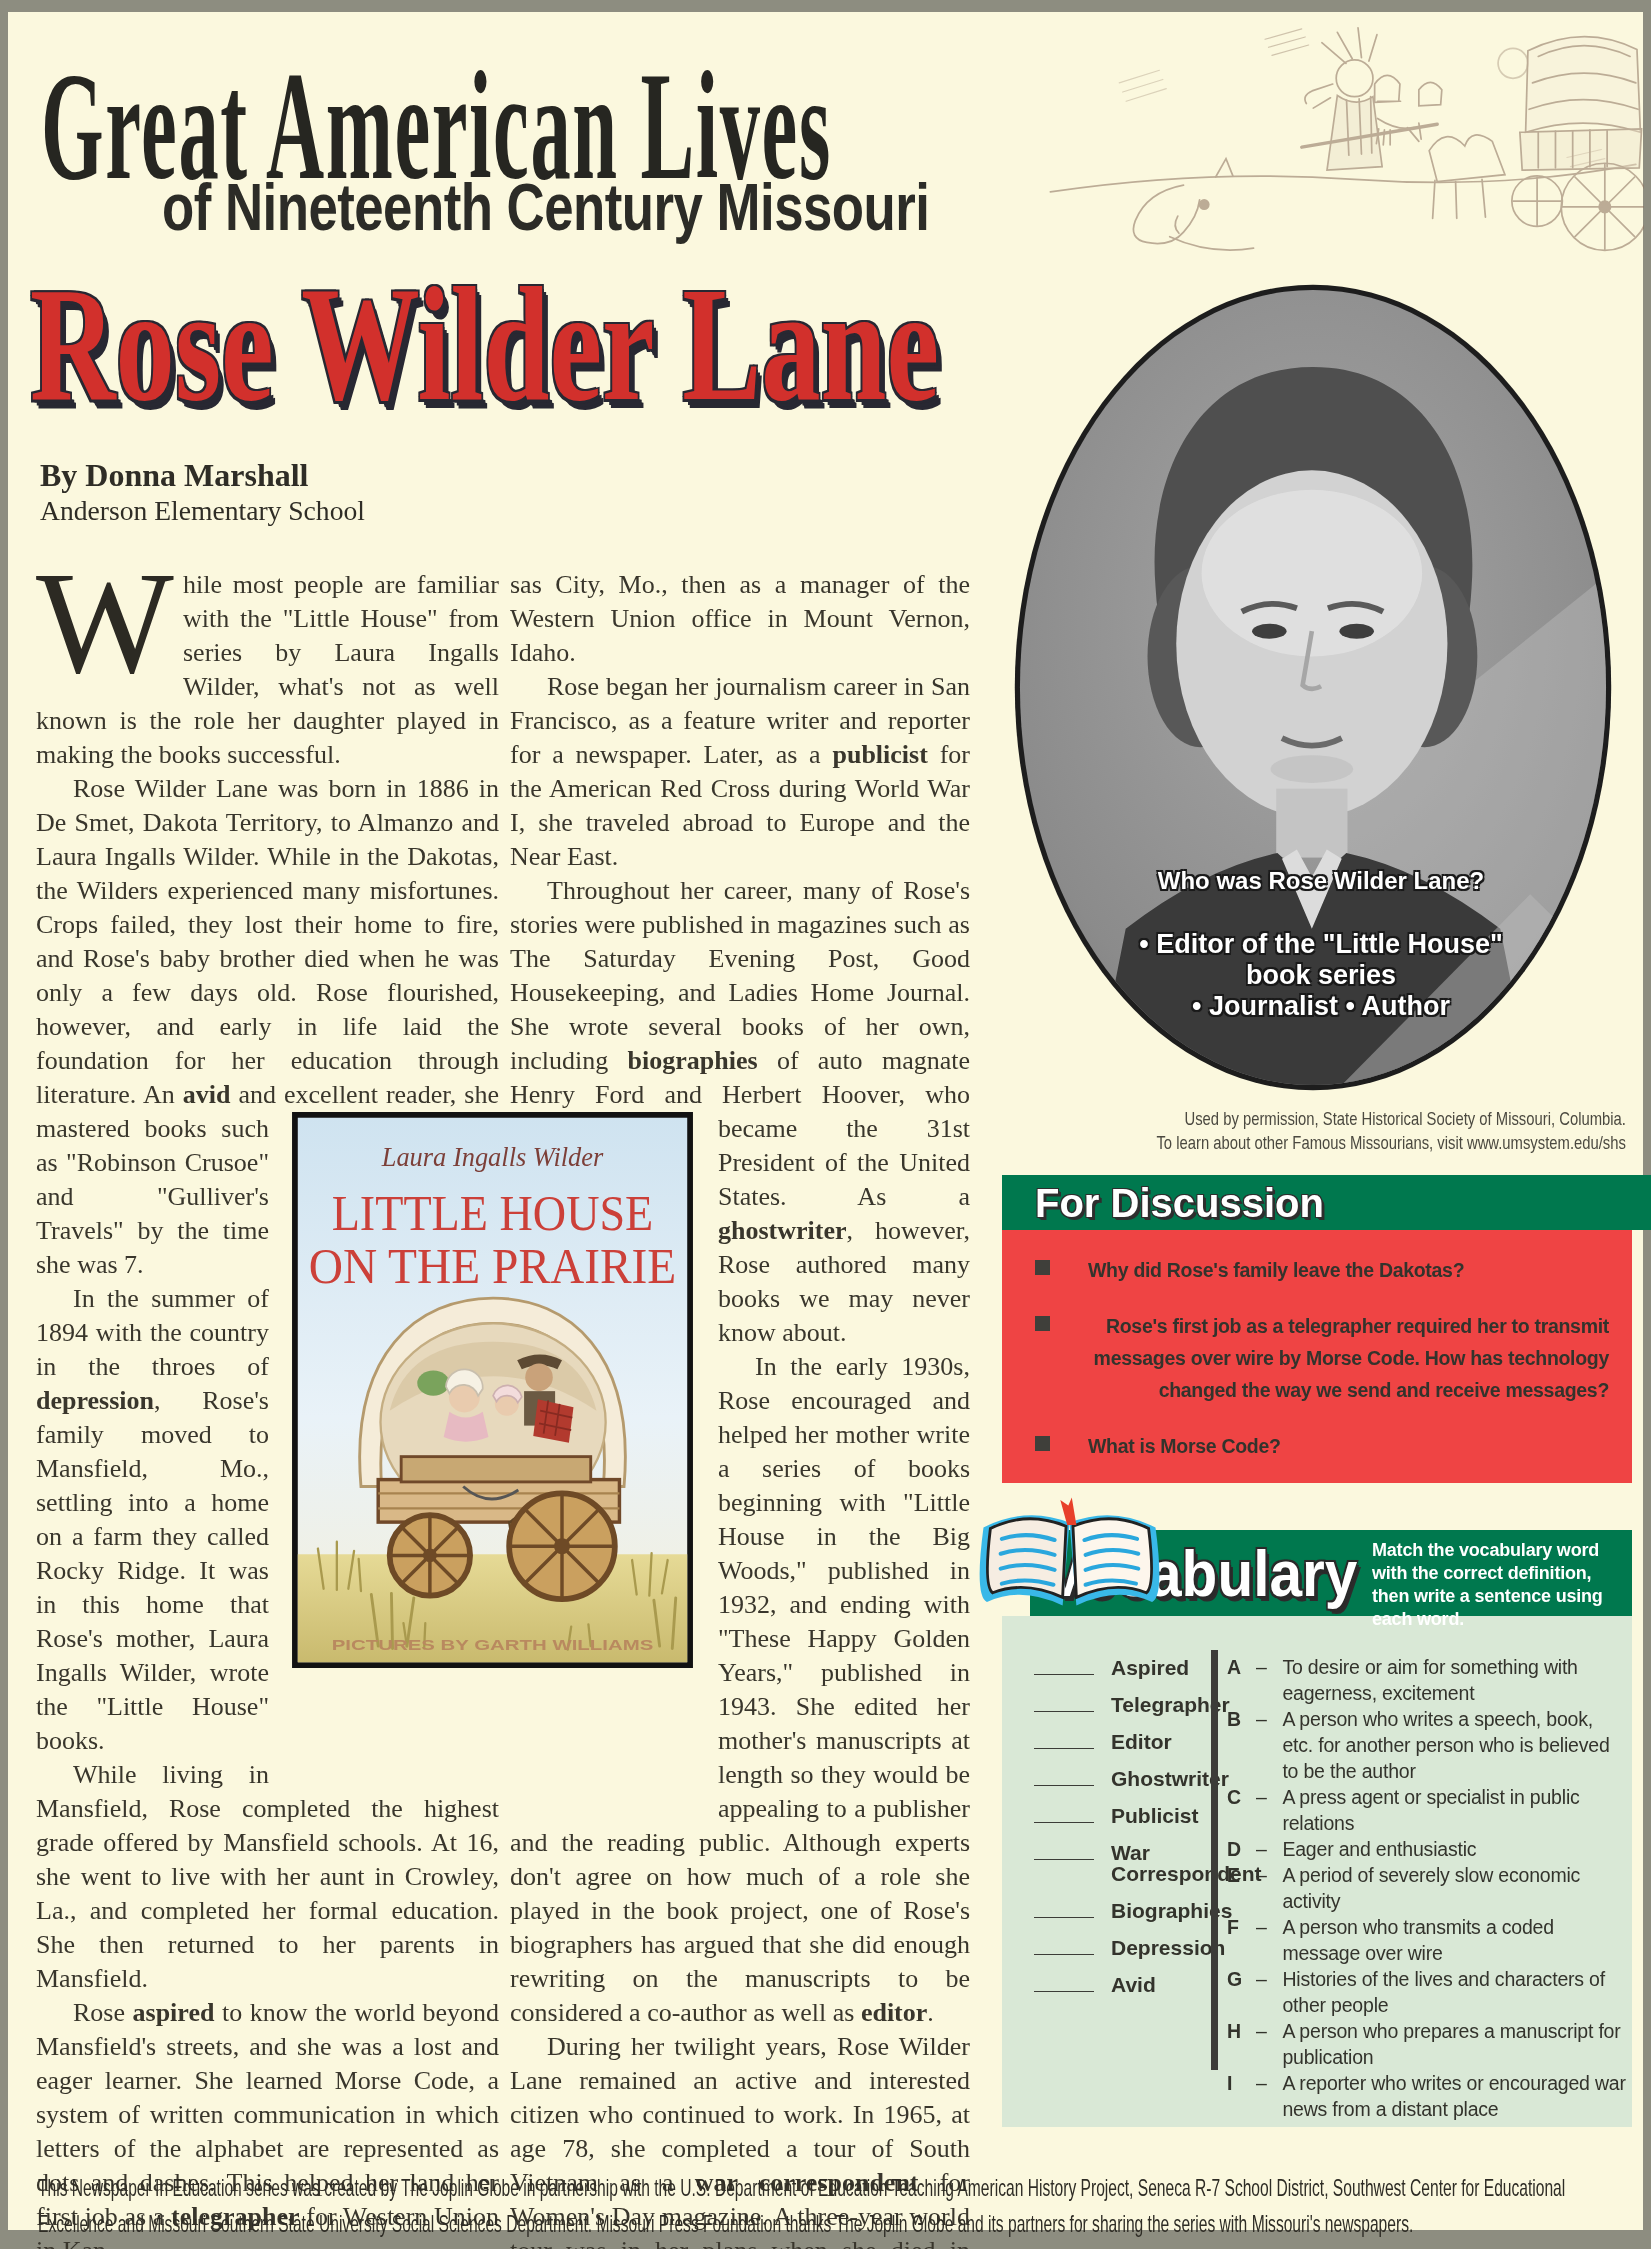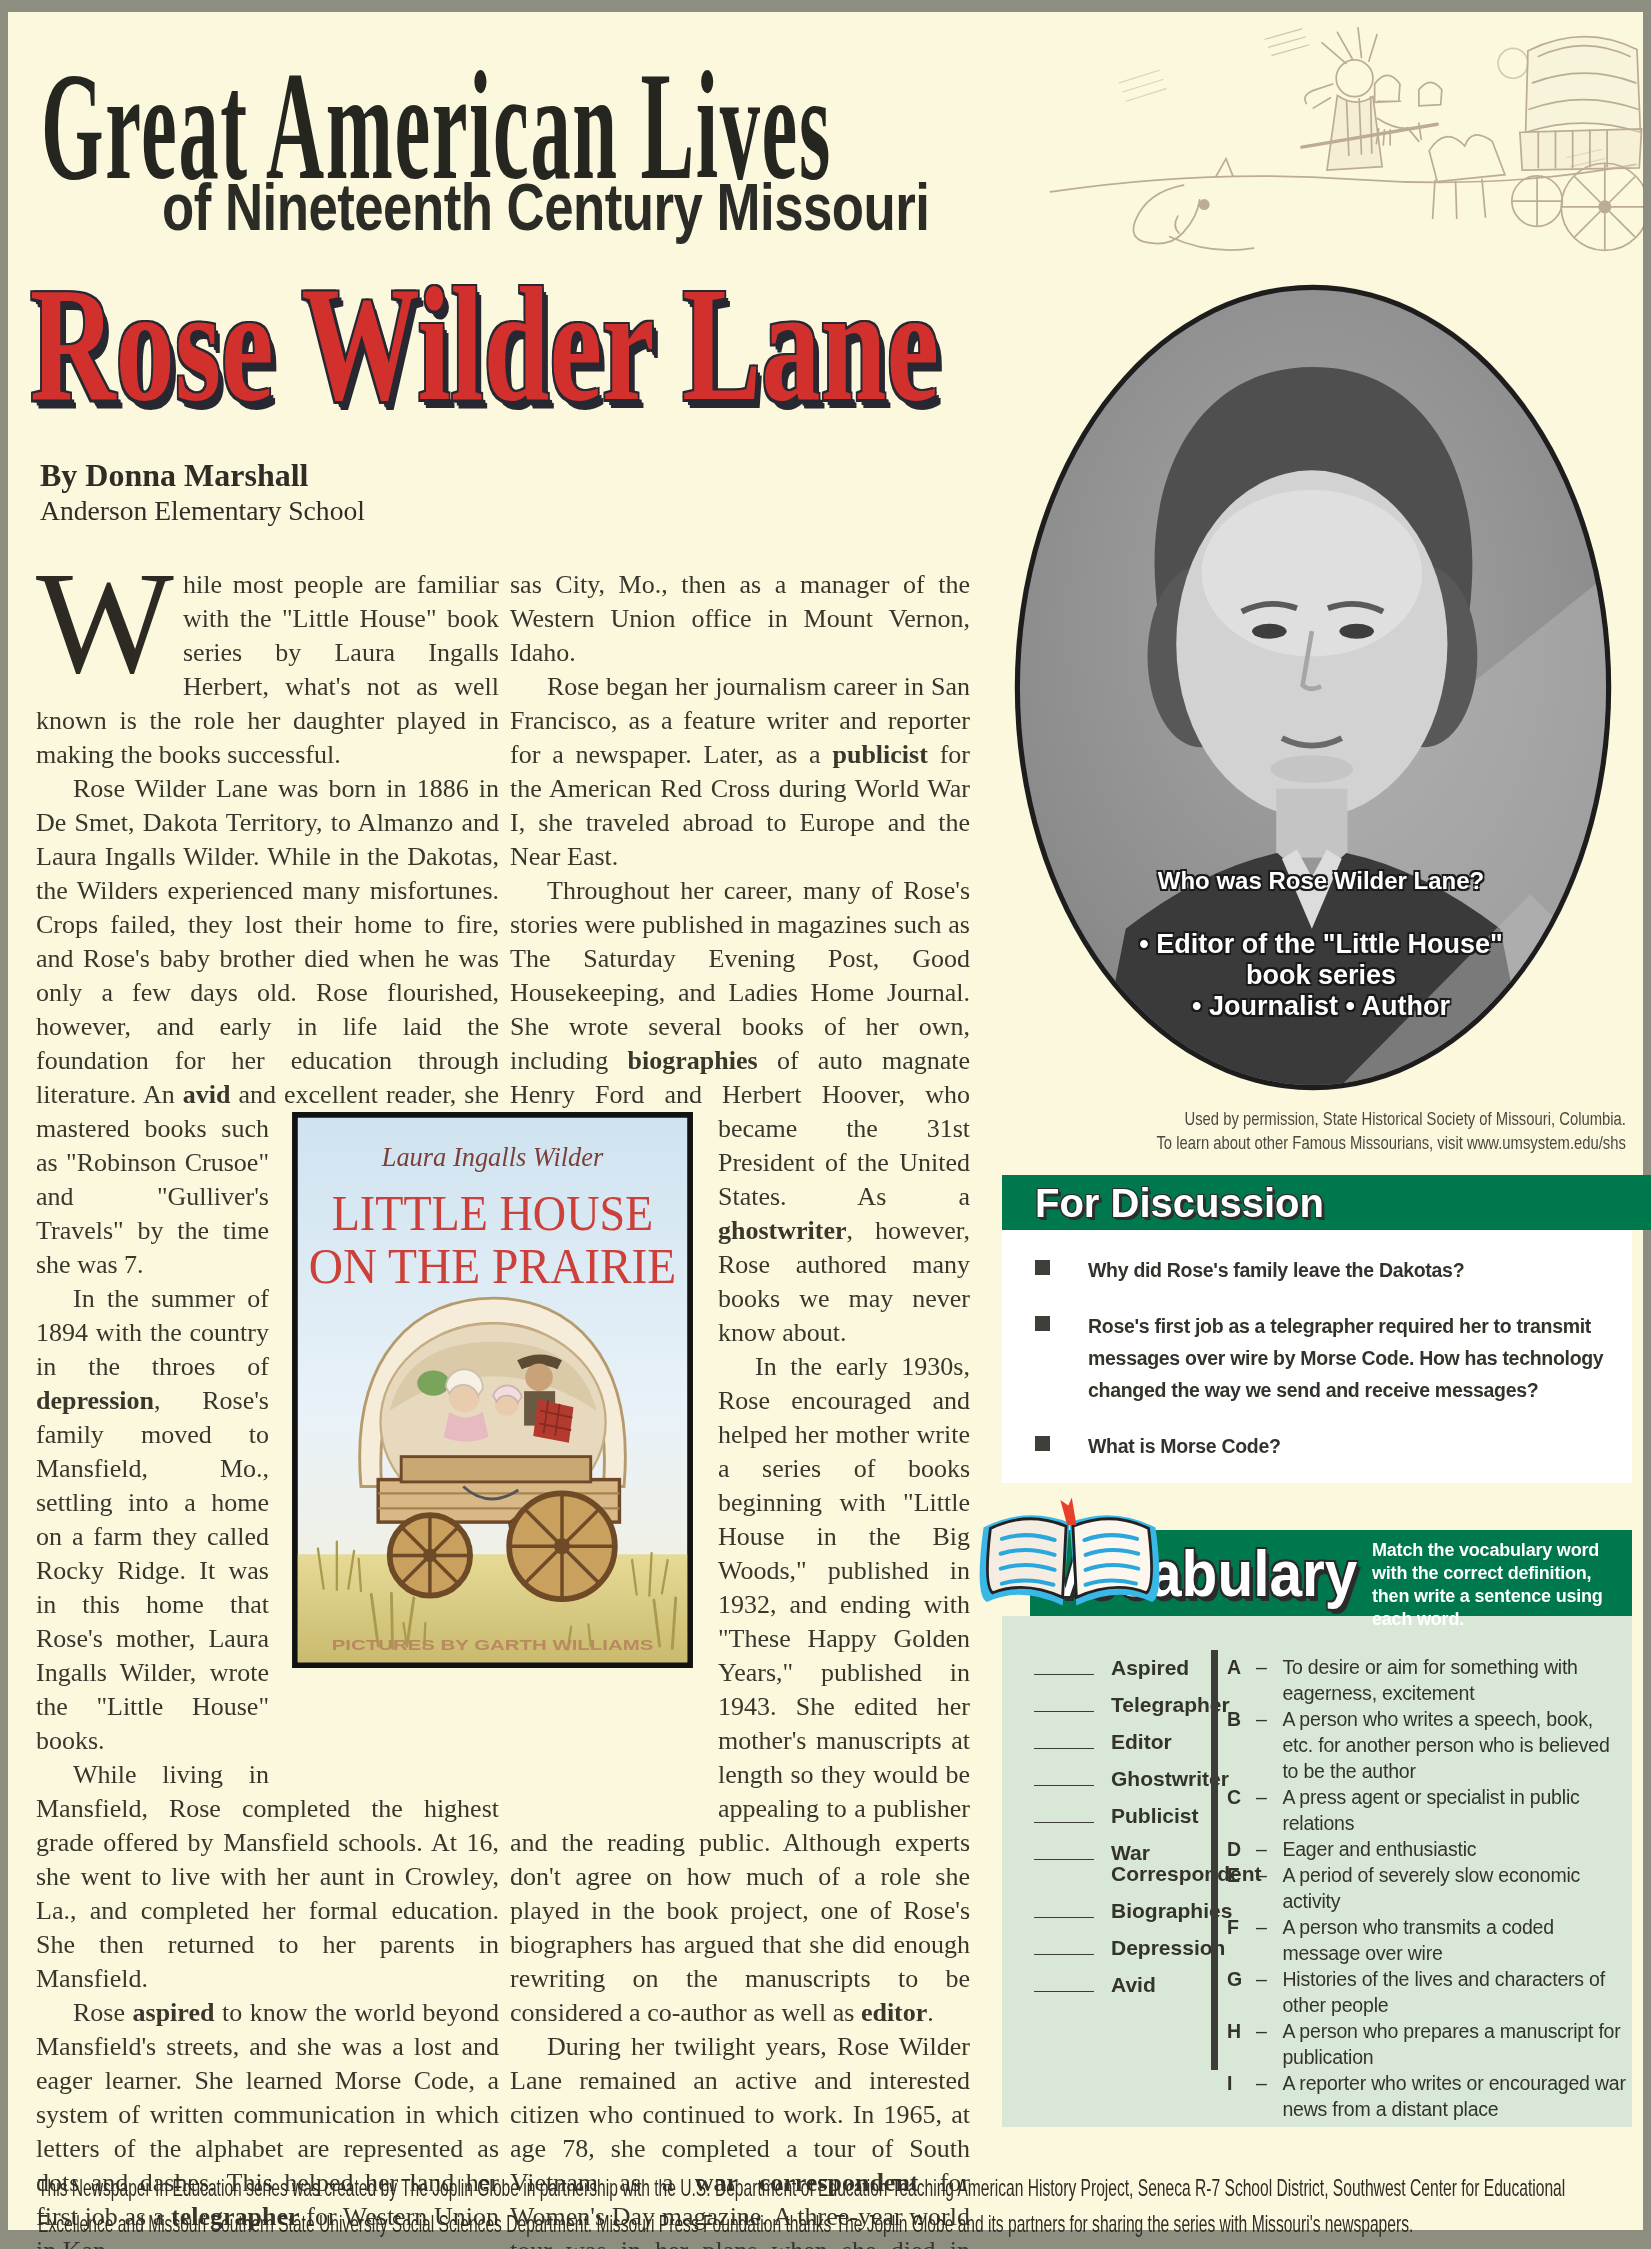--- a/index.html
+++ b/index.html
@@ -57,21 +57,21 @@
   .cap-b1{margin-top:32px;}
   .perm{position:absolute;right:26.4px;top:1107px;z-index:3;text-align:right;
     font:19px/23.6px "Liberation Sans",sans-serif;color:#4b4940;
     transform:scale(.78,1);transform-origin:right top;white-space:nowrap;}
 
   
   .disc-bar{position:absolute;left:1002px;top:1175px;width:710px;height:55px;background:#00784e;z-index:3;}
   .disc-head{position:absolute;left:33px;top:4.6px;white-space:nowrap;
     font:bold 40px/46px "Liberation Sans",sans-serif;color:#fff;
     text-shadow:1.7px 1.7px 0 #2e2e2e,-1.1px -1.1px 0 #2e2e2e,1.1px -1.1px 0 #2e2e2e,-1.1px 1.1px 0 #2e2e2e,2.9px 3.4px 0 #2e2e2e;}
-  .disc-panel{position:absolute;left:1002px;top:1230px;width:630px;height:253px;background:#ffffff;z-index:2;}
+  .disc-panel{position:absolute;left:1002px;top:1230px;width:630px;height:253px;background:#ef4444;z-index:2;text-align:right;}
   .q-item{display:flex;align-items:flex-start;margin:24px 23px 0 33px;}
   .q-square{flex:0 0 15px;width:15px;height:15px;background:#3f3f3a;margin-top:5.7px;}
   .q-text{margin-left:38px;font:bold 19.5px/32px "Liberation Sans",sans-serif;color:#33332c;letter-spacing:-0.3px;}
 
   
   .vocab-bar{position:absolute;left:1030px;top:1530px;width:602px;height:86px;background:#00784e;z-index:3;}
   .vocab-head{position:absolute;left:16px;top:8px;white-space:nowrap;
     font:bold 61px/69px "Liberation Sans",sans-serif;color:#fff;
     transform:scale(.96,1.06);transform-origin:left top;
     text-shadow:0 0 2.9px #222,2.3px 2.3px 0 #2c2c2c,-1.7px -1.7px 0 #2c2c2c,1.7px -1.7px 0 #2c2c2c,-1.7px 1.7px 0 #2c2c2c,4px 4.6px 0 #2c2c2c;}
@@ -139,21 +139,21 @@
   </g>
 </svg>
 
 <div class="gal-title">Great American Lives</div>
 <div class="gal-sub">of Nineteenth Century Missouri</div>
 <div class="art-title">Rose Wilder Lane</div>
 <div class="byline">By Donna Marshall</div>
 <div class="byline-org">Anderson Elementary School</div>
 
 <div class="col" id="col1">
-    <p class="bp"><span class="dropcap">W</span><span>hile most people are familiar with the "Little House" book series by Laura Ingalls Herbert, what's not as well known is the role her daughter played in making the books successful.</span></p>
+    <p class="bp"><span class="dropcap">W</span><span>hile most people are familiar with the "Little House" from series by Laura Ingalls Wilder, what's not as well known is the role her daughter played in making the books successful.</span></p>
     <p class="bp ind"><span>Rose Wilder Lane was born in 1886 in De Smet, Dakota Territory, to Almanzo and Laura Ingalls Wilder. While in the Dakotas, the Wilders experienced many misfortunes. Crops failed, they lost their home to fire, and Rose's baby brother died when he was only a few days old. Rose flourished, however, and early in life laid the foundation for her education through literature. An </span><b>avid</b><span> and excellent </span><span class="spr"></span><span>reader, she mastered books such as "Robinson Crusoe" and "Gulliver's Travels" by the time she was 7.</span></p>
     <p class="bp ind"><span>In the summer of 1894 with the country in the throes of </span><b>depression</b><span>, Rose's family moved to Mansfield, Mo., settling into a home on a farm they called Rocky Ridge. It was in this home that Rose's mother, Laura Ingalls Wilder, wrote the "Little House" books.</span></p>
     <p class="bp ind"><span>While living in Mansfield, Rose completed the highest grade offered by Mansfield schools. At 16, she went to live with her aunt in Crowley, La., and completed her formal education. She then returned to her parents in Mansfield.</span></p>
     <p class="bp ind"><span>Rose </span><b>aspired</b><span> to know the world beyond Mansfield's streets, and she was a lost and eager learner. She learned Morse Code, a system of written communication in which letters of the alphabet are represented as dots and dashes. This helped her land her first job as a </span><b>telegrapher</b><span> for Western Union in Kan-</span></p>
   </div>
 <div class="col" id="col2">
     <p class="bp"><span>sas City, Mo., then as a manager of the Western Union office in Mount Vernon, Idaho.</span></p>
     <p class="bp ind"><span>Rose began her journalism career in San Francisco, as a feature writer and reporter for a newspaper. Later, as a </span><b>publicist</b><span> for the American Red Cross during World War I, she traveled abroad to Europe and the Near East.</span></p>
     <p class="bp ind"><span>Throughout her career, many of Rose's stories were published in magazines such as The Saturday Evening Post, Good Housekeeping, and Ladies Home Journal. She wrote several books of her own, including </span><b>biographies</b><span> of auto magnate Henry Ford and Herbert Hoover, who became </span><span class="spl"></span><span>the 31st President of the United States. As a </span><b>ghostwriter</b><span>, however, Rose authored many books we may never know about.</span></p>
     <p class="bp ind"><span>In the early 1930s, Rose encouraged and helped her mother write a series of books beginning with "Little House in the Big Woods," published in 1932, and ending with "These Happy Golden Years," published in 1943. She edited her mother's manuscripts at length so they would be appealing to a publisher and the reading public. Although experts don't agree on how much of a role she played in the book project, one of Rose's biographers has argued that she did enough rewriting on the manuscripts to be considered a co-author as well as </span><b>editor</b><span>.</span></p>

